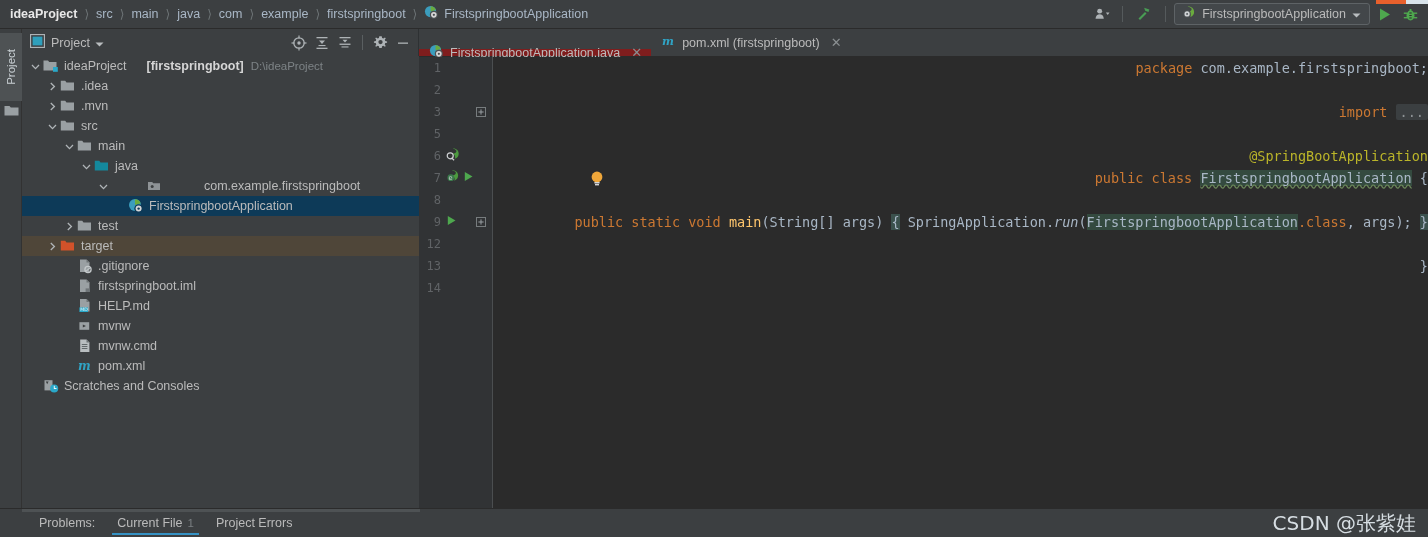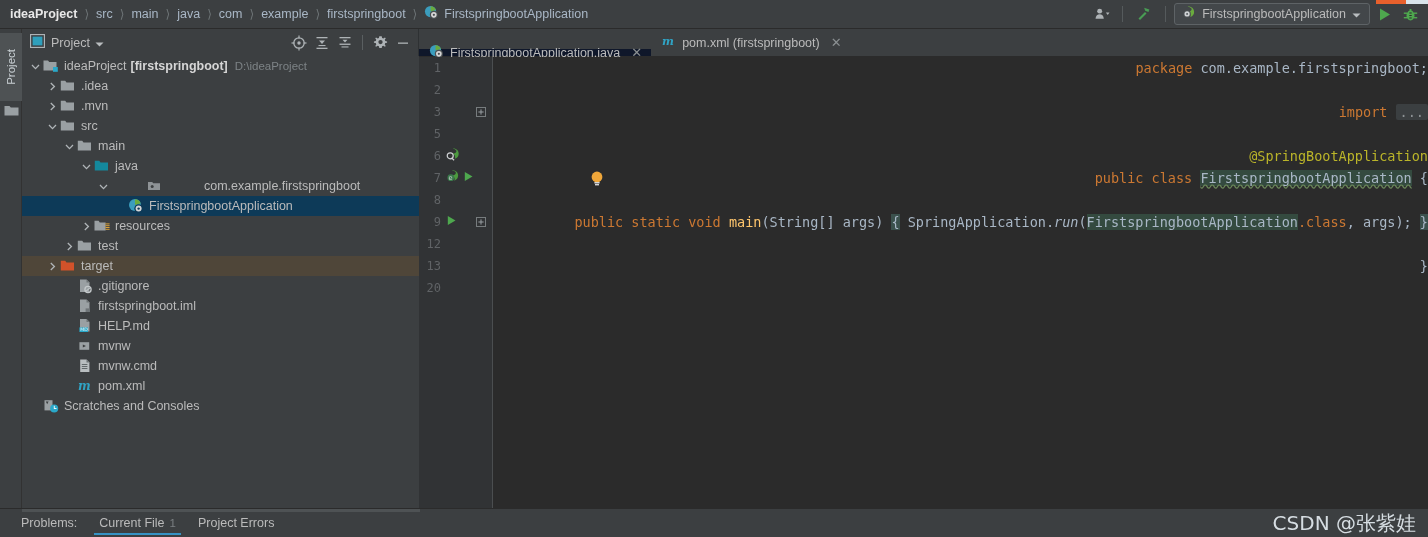--- a/index.html
+++ b/index.html
@@ -108,21 +108,21 @@
     background: #2b2b2b;
   }
   .tabbar {
     height: 28px; background: #3c3f41; display: flex; align-items: stretch;
     border-bottom: 1px solid #2b2b2b;
   }
   .etab {
     display: flex; align-items: center; gap: 6px; padding: 0 9px 0 10px;
     font-size: 12.5px; color: #bbbbbb; position: relative;
   }
-  .etab.active { background: #0f172a; margin-top: 20px; }
+  .etab.active { background: #7f1d1d; margin-top: 20px; }
   .etab .close { color: #8a8f91; font-size: 13px; margin-left: 5px; }
 
   .codewrap { position: relative; height: 451px; background: #2b2b2b; display: flex; }
   .gutter {
     width: 74px; background: #313335; position: relative; flex: 0 0 auto;
   }
   .gutter-sep {
     position: absolute; right: 0; top: 0; width: 1px; height: 100%; background: #4b4e50;
   }
   .gline {
@@ -158,21 +158,21 @@
   .wavy {
     text-decoration: underline wavy #6a8759; text-decoration-skip-ink: none;
   }
 
   
   .bottombar {
     position: absolute; left: 0; bottom: 0; width: 1428px; height: 29px;
     background: #3c3f41; border-top: 1px solid #2b2b2b;
     display: flex; align-items: center;
   }
-  .bb-left { display: flex; align-items: stretch; height: 29px; padding-left: 10px; }
+  .bb-left { display: flex; align-items: stretch; height: 29px; padding-left: 28px; }
   .bb-item {
     display: flex; align-items: center; padding: 0 11px;
     font-size: 12.5px; color: #bbbbbb; position: relative;
   }
   .bb-item.active::after {
     content: ""; position: absolute; left: 6px; right: 6px; bottom: 3px;
     height: 2px; background: #3592c4;
   }
   .bb-count { color: #7a7f82; margin-left: 5px; font-size: 11.5px; }
   .watermark {
@@ -353,21 +353,21 @@
               <path d="M2 4 L5.5 7.6 L9 4" fill="none" stroke="#b0b5b8" stroke-width="1.3"></path>
             </svg>
           </span>
           <span style="width: 16px; height: 16px; flex: 0 0 auto; margin-right: 5px; display: flex; align-items: center;">
             <svg class="ico" width="16" height="16" viewBox="0 0 16 16">
               <path d="M0.5 2.5 L5 2.5 L6.2 4 L13.5 4 L13.5 12.5 L0.5 12.5 Z" fill="#9aa0a3"></path>
               <rect x="10" y="9" width="4.8" height="4.8" fill="#2aa8c9"></rect>
             </svg>
           </span>
           <span class="lbl">ideaProject</span>
-          <span class="lbl bold" style="margin-left: 4px;">[firstspringboot]</span>
+          <span class="lbl bold" style="margin-left: 20px;">[firstspringboot]</span>
           <span class="lbl dim">D:\ideaProject</span>
         </div>
         <div class="row" style="padding-left: 25px;">
           <span class="arrow">
             <svg width="11" height="11" viewBox="0 0 11 11">
               <path d="M3.8 2 L7.4 5.5 L3.8 9" fill="none" stroke="#b0b5b8" stroke-width="1.3"></path>
             </svg>
           </span>
           <span style="width: 16px; height: 16px; flex: 0 0 auto; margin-right: 5px; display: flex; align-items: center;">
             <svg class="ico" width="16" height="16" viewBox="0 0 16 16">
@@ -447,37 +447,20 @@
           <span style="width: 16px; height: 16px; flex: 0 0 auto; margin-right: 5px; display: flex; align-items: center;">
             <svg class="ico" width="16" height="16" viewBox="0 0 16 16">
               <circle cx="7" cy="7" r="6" fill="#3b9dbd"></circle>
               <path d="M7 1.2 A6 6 0 0 1 12.6 5.3 L7 7 Z" fill="#6aab3e"></path>
               <circle cx="10.6" cy="10.6" r="4.3" fill="#0d3a58"></circle>
               <circle cx="10.6" cy="10.6" r="3" fill="#d6d6d6"></circle>
               <circle cx="10.6" cy="10.6" r="1.2" fill="#0d3a58"></circle>
             </svg>
           </span>
           <span class="lbl">FirstspringbootApplication</span>
-        </div>
-        <div class="row" style="padding-left: 59px;">
-          <span class="arrow">
-            <svg width="11" height="11" viewBox="0 0 11 11">
-              <path d="M3.8 2 L7.4 5.5 L3.8 9" fill="none" stroke="#b0b5b8" stroke-width="1.3"></path>
-            </svg>
-          </span>
-          <span style="width: 16px; height: 16px; flex: 0 0 auto; margin-right: 5px; display: flex; align-items: center;">
-            <svg class="ico" width="16" height="16" viewBox="0 0 16 16">
-              <path d="M0.5 2.8 L4.6 2.8 L5.8 4.4 L11.6 4.4 L11.6 12.6 L0.5 12.6 Z" fill="#9aa0a3"></path>
-              <rect x="11.4" y="5.4" width="4.2" height="1" fill="#d8a13a"></rect>
-              <rect x="11.4" y="7.2" width="4.2" height="1" fill="#d8a13a"></rect>
-              <rect x="11.4" y="9" width="4.2" height="1" fill="#d8a13a"></rect>
-              <rect x="11.4" y="10.8" width="4.2" height="1" fill="#d8a13a"></rect>
-            </svg>
-          </span>
-          <span class="lbl">resources</span>
         </div>
         <div class="row" style="padding-left: 42px;">
           <span class="arrow">
             <svg width="11" height="11" viewBox="0 0 11 11">
               <path d="M3.8 2 L7.4 5.5 L3.8 9" fill="none" stroke="#b0b5b8" stroke-width="1.3"></path>
             </svg>
           </span>
           <span style="width: 16px; height: 16px; flex: 0 0 auto; margin-right: 5px; display: flex; align-items: center;">
             <svg class="ico" width="16" height="16" viewBox="0 0 16 16">
               <path d="M0.8 2.8 L5.2 2.8 L6.5 4.4 L14 4.4 L14 12.6 L0.8 12.6 Z" fill="#9aa0a3"></path>
@@ -679,21 +662,21 @@
             </svg>
           </span>
         </div>
         <div class="gline">
           <span class="gnum">12</span>
         </div>
         <div class="gline">
           <span class="gnum">13</span>
         </div>
         <div class="gline">
-          <span class="gnum">20</span>
+          <span class="gnum">14</span>
         </div>
       </div>
 
       <div class="code">
         <div class="cline"><span class="kw">package</span><span class="pl"> com.example.firstspringboot;</span></div>
 
         <div class="cline"></div>
 
         <div class="cline"><span class="kw">import</span> <span class="fold">...</span></div>
 

